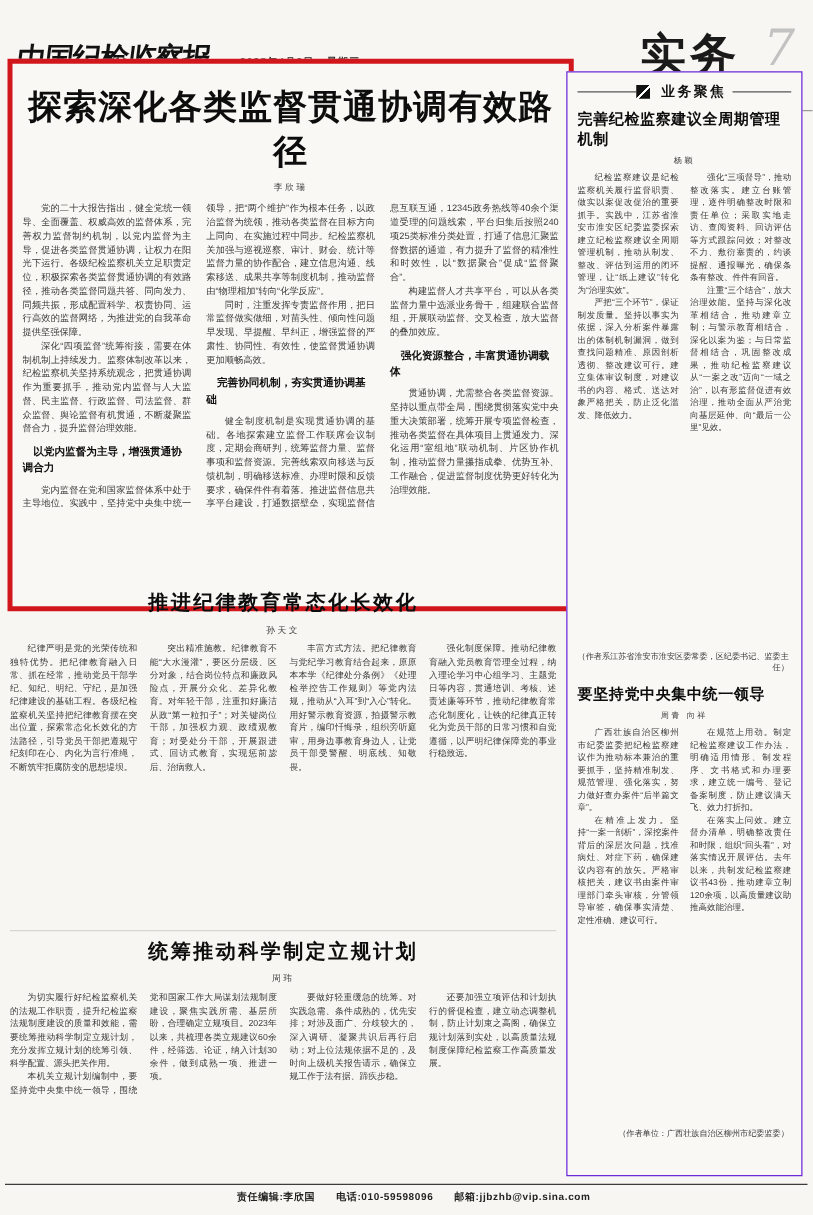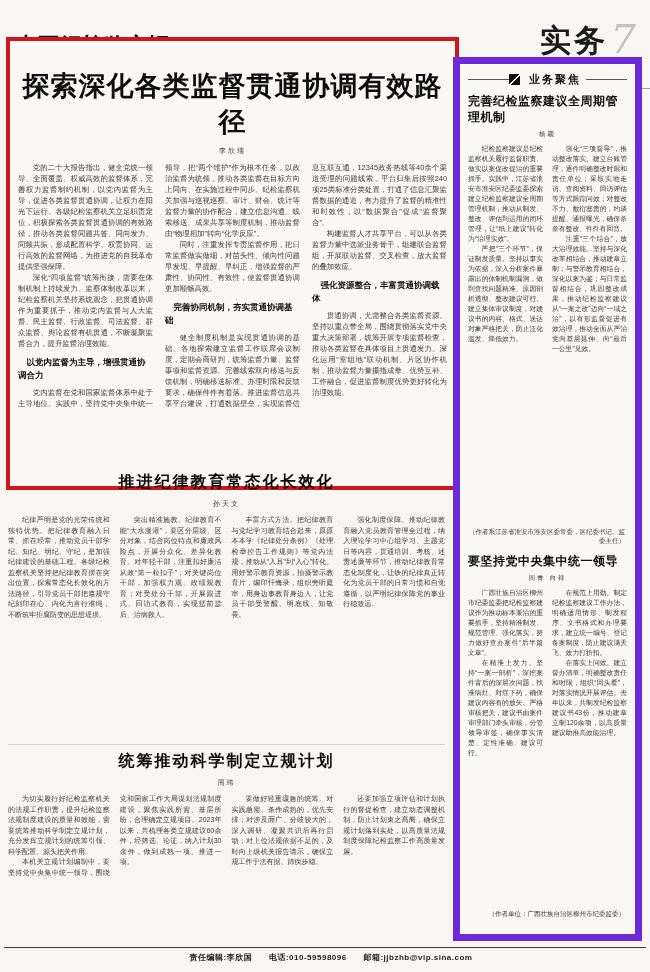--- a/index.html
+++ b/index.html
@@ -12,38 +12,38 @@
   
   .masthead{position:absolute;top:28px;left:14px;right:6px;height:34px;}
   .logo{
     position:absolute;left:0;top:4px;
     font-family:"DejaVu Serif","Liberation Serif",serif;
     font-size:23px;font-weight:900;letter-spacing:-1px;
     transform:skewX(-7deg) scaleY(1.05);color:#111;white-space:nowrap;
   }
   .m-date{position:absolute;left:178px;top:16px;font-size:8px;font-weight:bold;color:#222;letter-spacing:1px;}
   .m-section{
-    position:absolute;right:36px;top:-8px;
+    position:absolute;right:52px;top:-8px;
     font-family:"DejaVu Serif","Liberation Serif",serif;
-    font-size:31px;font-weight:700;letter-spacing:3px;color:#1a1a1a;
+    font-size:37px;font-weight:700;letter-spacing:3px;color:#1a1a1a;
   }
   .m-pageno{
     position:absolute;right:8px;top:-12px;
     font-family:"DejaVu Serif","Liberation Serif",serif;
     font-size:40px;color:#c2c2c2;font-style:italic;
   }
   .m-rule{position:absolute;top:60px;left:178px;width:466px;border-top:1px solid #9a9a9a;}
   .m-bar-dark{position:absolute;top:58px;right:37px;width:37px;height:6px;background:#3f3f3f;}
   .m-bar-gray{position:absolute;top:58px;right:6px;width:29px;height:6px;background:#b5b5b5;}
 
   
   .red-box{
-    position:absolute;left:6px;top:37px;width:429px;height:414px;
+    position:absolute;left:6px;top:47px;width:429px;height:414px;
     border:4px solid #d2171c;background:#f9f8f5;
-    padding:25px 8px 6px 8px;box-sizing:content-box;
+    padding:14px 8px 6px 8px;box-sizing:content-box;
   }
   .main-title{
     margin:2px 0 0 0;text-align:center;
     font-size:27px;font-weight:900;letter-spacing:1px;color:#0d0d0d;
     font-family:"DejaVu Sans","Liberation Sans",sans-serif;
   }
   .byline{margin:6px 0 6px 0;text-align:center;font-size:7px;color:#444;letter-spacing:2px;}
   .main-body{
     height:336px;overflow:hidden;
     column-count:3;column-gap:12px;
@@ -66,21 +66,21 @@
   .wide-body{
     overflow:hidden;column-gap:10px;column-count:4;
     font-size:7px;line-height:10.5px;text-align:justify;color:#3a3a3a;
   }
   .mid-body{height:206px;}
   .bot-body{height:144px;}
 
   
   .right-col{
     position:absolute;left:453px;top:57px;width:189px;height:884px;
-    border:7px solid #6d28d9;background:#f9f8f5;
+    border:1px solid #6d28d9;background:#f9f8f5;
     padding:6px 8px;box-sizing:border-box;
   }
   .kicker{display:flex;align-items:center;margin:2px 0 4px 0;}
   .kicker .kline{flex:1;border-top:1px solid #555;}
   .kicker .ktext{
     margin:0 5px;font-size:11px;font-weight:bold;letter-spacing:2px;color:#111;
     font-family:"DejaVu Serif","Liberation Serif",serif;white-space:nowrap;
   }
   .kicker .kicon{
     width:11px;height:11px;margin-right:4px;flex:0 0 auto;

